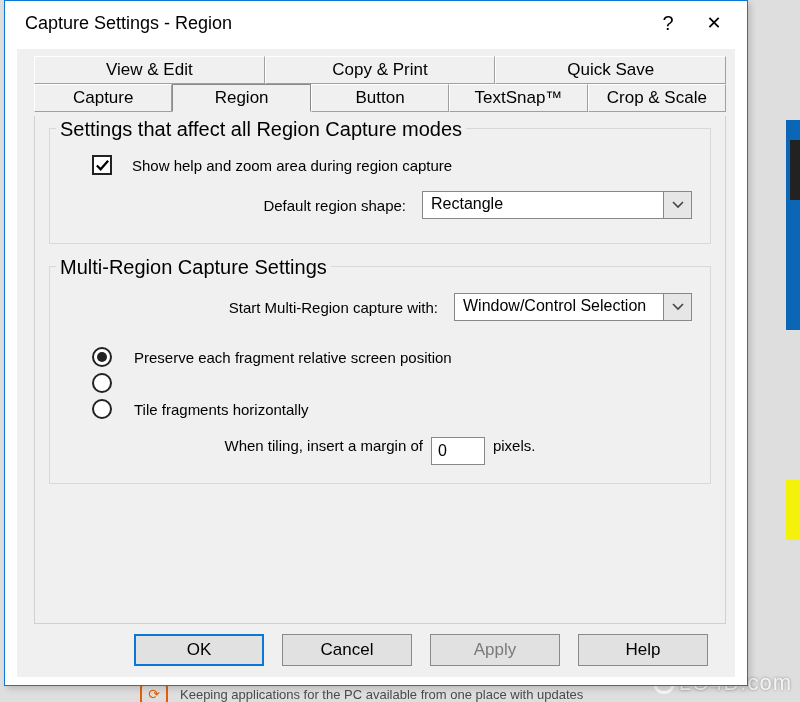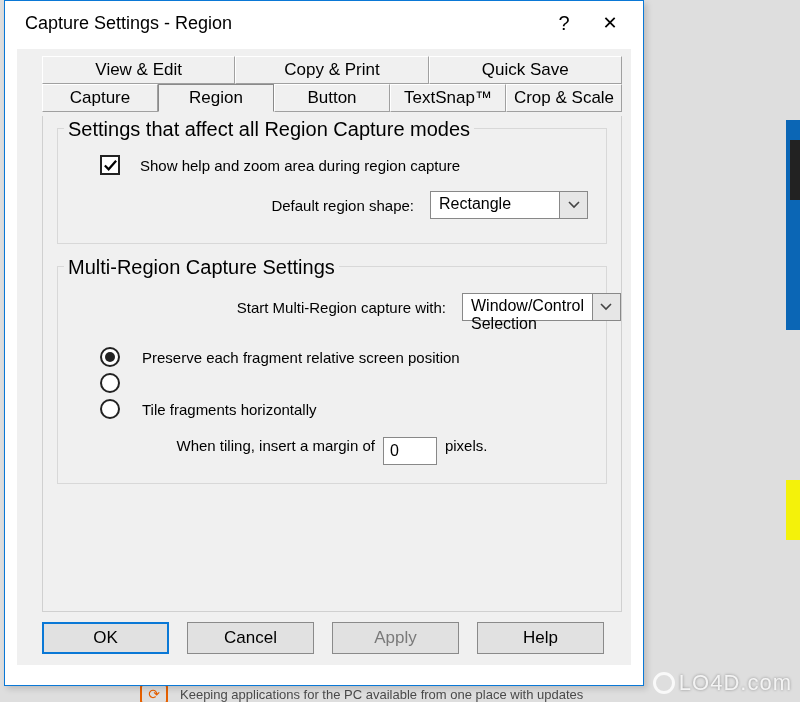--- a/index.html
+++ b/index.html
@@ -39,21 +39,21 @@
     text-shadow: 0 0 3px rgba(0,0,0,0.4);
   }
   .lo4d .ring {
     width:22px; height:22px; border:3px solid rgba(255,255,255,0.8);
     border-radius:50%; display:inline-block; position:relative;
   }
 
   .dialog {
     position: absolute;
     left: 4px; top: 0px;
-    width: 640px; height: 686px;
+    width: 744px; height: 686px;
     background: #fff;
     border: 1px solid #0a78d6;
     box-shadow: 3px 3px 6px rgba(0,0,0,0.15);
     display: flex; flex-direction: column;
   }
   .titlebar {
     height: 44px;
     display:flex; align-items:center;
     padding: 0 10px 0 20px;
     font-size: 18px;
@@ -61,26 +61,26 @@
   .titlebar .title { flex:1; }
   .titlebar .btn {
     width: 46px; height: 36px;
     display:flex; align-items:center; justify-content:center;
     font-size: 18px;
     font-family: "Segoe UI Symbol", sans-serif;
   }
   .titlebar .help-q { font-size:20px; }
 
   .client {
-    margin: 4px 12px 20px 12px;
+    margin: 4px 12px 8px 12px;
     background: #f0f0f0;
     border: 1px solid #f0f0f0;
     flex:1;
     display:flex; flex-direction:column;
-    padding: 6px 8px 10px 24px;
+    padding: 6px 8px 10px 16px;
   }
 
   .tabs { margin-bottom: 4px; }
   .tab-row { display:flex; border-bottom: none; }
   .tab {
     flex:1;
     text-align:center;
     padding: 3px 0;
     background:#f0f0f0;
     border: 1px solid #fff;

